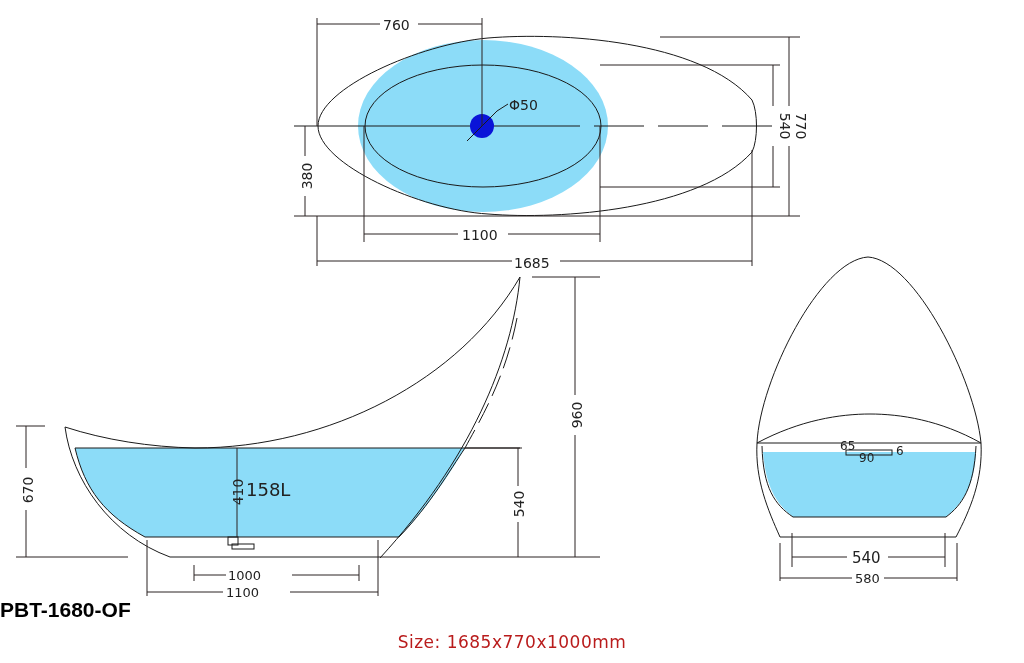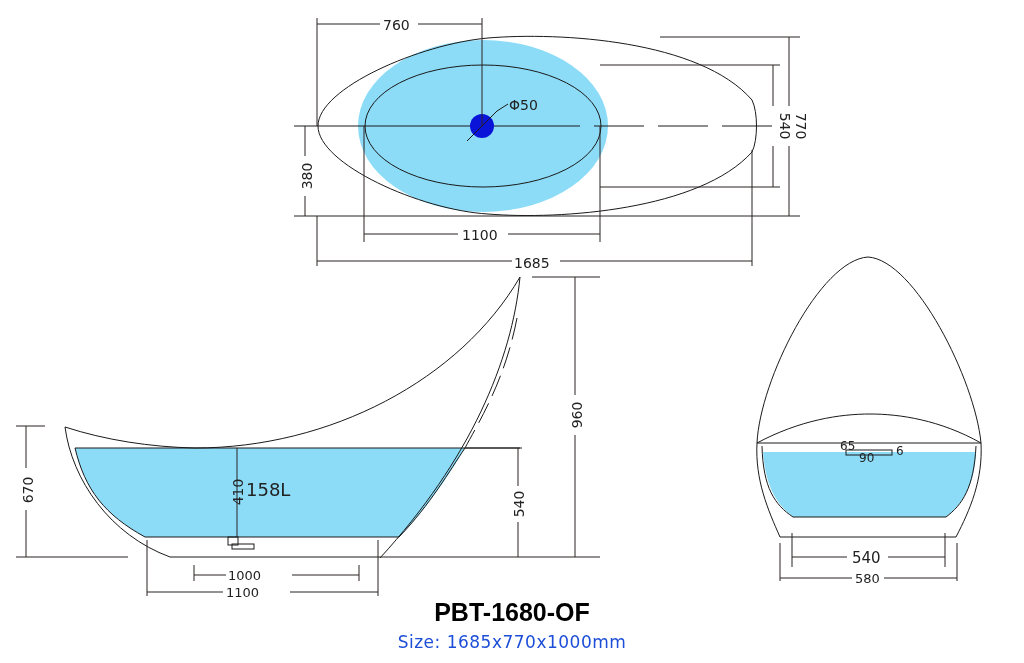--- a/index.html
+++ b/index.html
@@ -2,22 +2,22 @@
 <html><head>
 <meta charset="utf-8">
 <style>
   html, body { margin:0; padding:0; background:#ffffff; }
   body { width:1024px; height:663px; position:relative; overflow:hidden; font-family:"DejaVu Sans", sans-serif; }
   svg { position:absolute; left:0; top:0; }
   .ln { stroke:#1a1a1a; stroke-width:1; fill:none; }
   .dim { stroke:#2a2222; stroke-width:1; fill:none; }
   .water { fill:#8cdcf8; stroke:none; }
   .dimtxt { font-family:"DejaVu Sans", sans-serif; font-size:14px; fill:#222; }
-  .title { position:absolute; left:0; width:1024px; text-align:center; top:598px; font-family:"Liberation Sans", sans-serif; font-weight:bold; font-size:25px; color:#000; }
-  .size { position:absolute; left:0; width:1024px; text-align:center; top:632px; font-family:"DejaVu Sans", sans-serif; font-size:17px; color:#1d4ed8; letter-spacing:0.5px; }
+  .title { position:absolute; left:0; width:1024px; top:598px; font-family:"Liberation Sans", sans-serif; font-weight:bold; font-size:21px; color:#000; }
+  .size { position:absolute; left:0; width:1024px; text-align:center; top:632px; font-family:"DejaVu Sans", sans-serif; font-size:17px; color:#b91c1c; letter-spacing:0.5px; }
 </style>
 </head>
 <body>
 
 <svg width="1024" height="663" viewBox="0 0 1024 663" xmlns="http://www.w3.org/2000/svg">
 
   <g>
     <ellipse class="water" cx="483" cy="126" rx="125" ry="86"></ellipse>
     <path class="ln" d="M318,126 C318,88 420,44 488,38 C560,32 700,40 752,100 C758,112 758,140 752,152 C700,210 560,220 488,214 C420,210 318,164 318,126 Z"></path>
     <ellipse class="ln" cx="483" cy="126" rx="118" ry="61"></ellipse>

